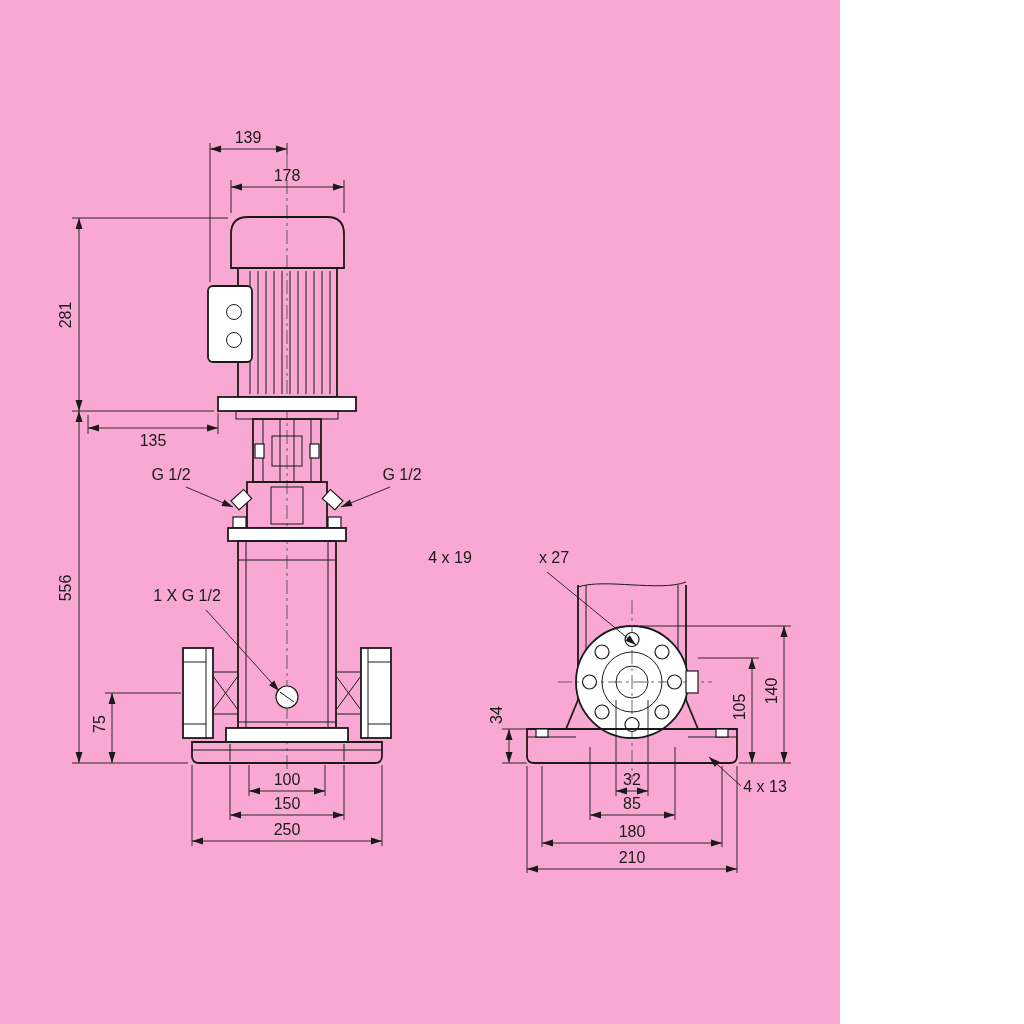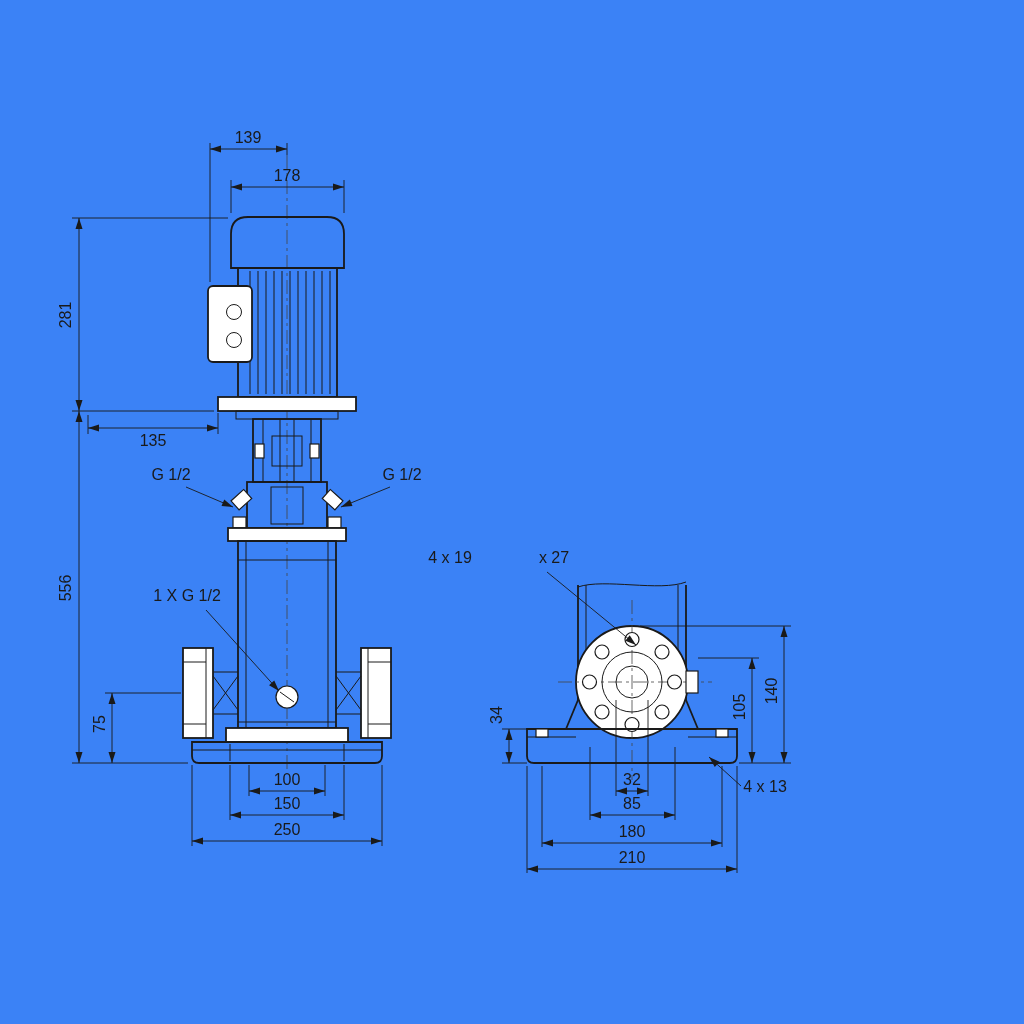--- a/index.html
+++ b/index.html
@@ -1,16 +1,16 @@
 <!DOCTYPE html>
 <html><head>
 <meta charset="utf-8">
 <style>
   html,body{margin:0;padding:0;background:#fff;}
-  .page{width:1024px;height:1024px;background:#3b82f6;position:relative;overflow:hidden;}
+  .page{width:840px;height:1024px;background:#f9a8d4;position:relative;overflow:hidden;}
   svg{display:block;}
   svg text{font-family:"Liberation Sans","DejaVu Sans",sans-serif;font-size:16px;fill:#1a1a1a;stroke:none;}
   .obj{stroke:#1a1a1a;stroke-width:1.8;fill:none;}
   .objf{stroke:#1a1a1a;stroke-width:1.8;fill:#ffffff;}
   .det{stroke:#1a1a1a;stroke-width:1;fill:none;}
   .detf{stroke:#1a1a1a;stroke-width:1.2;fill:#ffffff;}
   .dim{stroke:#1a1a1a;stroke-width:0.9;fill:none;}
   .ext{stroke:#1a1a1a;stroke-width:0.9;fill:none;}
   .cl{stroke:#444;stroke-width:0.8;fill:none;stroke-dasharray:14 4 3 4;}
 </style>

